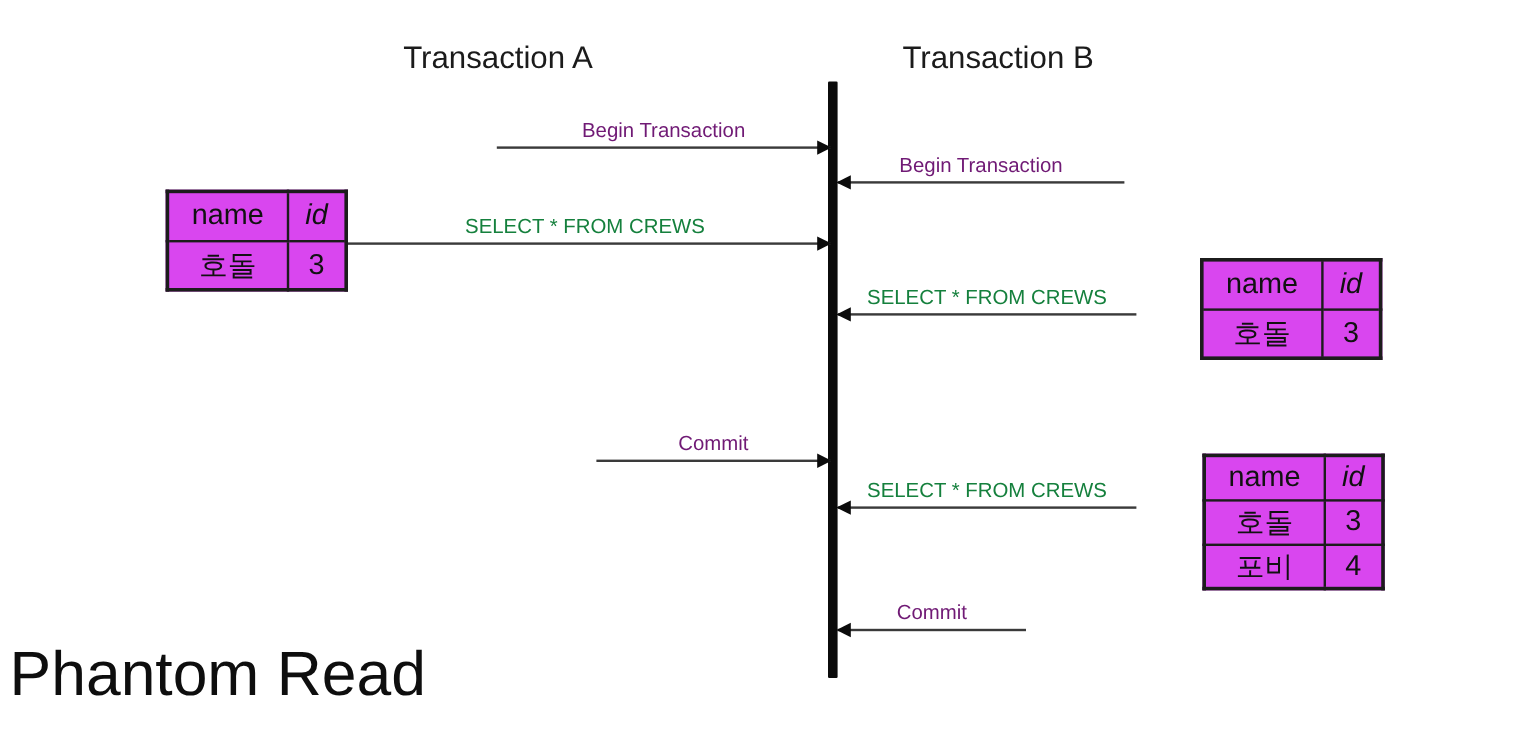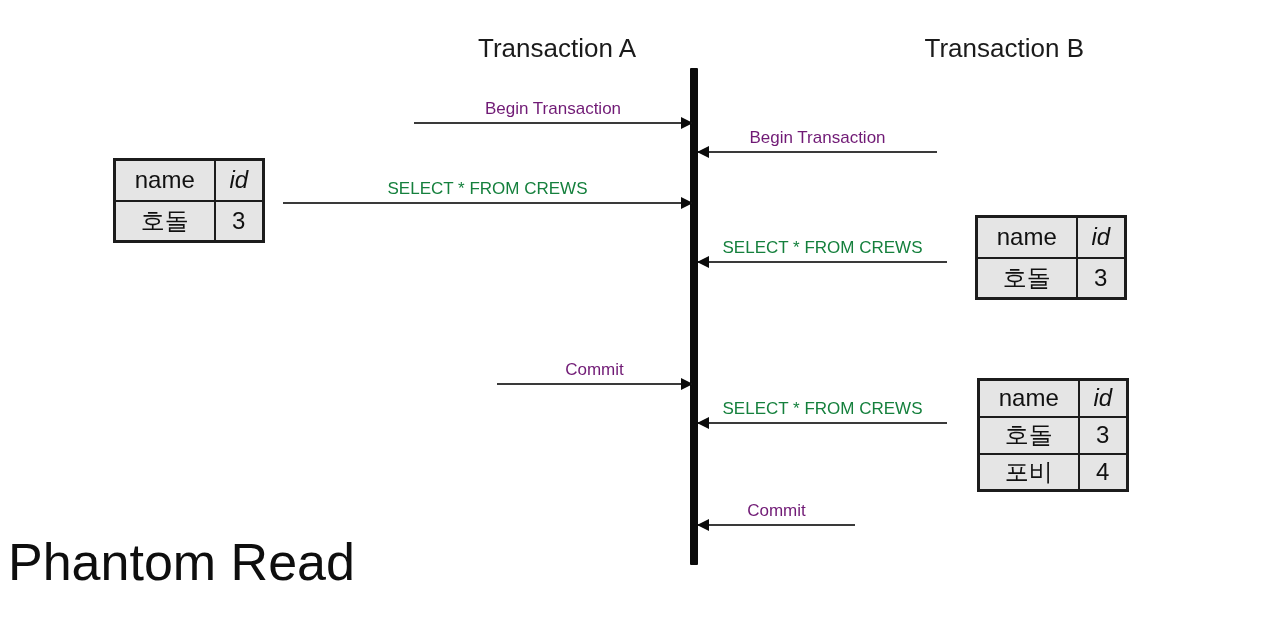--- a/index.html
+++ b/index.html
@@ -13,29 +13,29 @@
     background: #ffffff;
     overflow: hidden;
   }
 
   
   .lifeline-header {
     position: absolute;
     top: 32px;
     height: 32px;
     line-height: 32px;
-    text-align: right;
+    text-align: left;
     font-size: 26px;
     color: #1b1b1b;
     letter-spacing: 0px;
     white-space: nowrap;
   }
   .hdr-a { left: 336px; width: 300px; }
   .hdr-db { left: 644px; width: 100px; }
-  .hdr-b { left: 784px; width: 300px; }
+  .hdr-b { left: 752px; width: 300px; }
 
   
   .db-bar {
     position: absolute;
     left: 690px;
     top: 68px;
     width: 8px;
     height: 497px;
     background: #0b0b0b;
     border-radius: 1px;
@@ -68,22 +68,23 @@
     border-top: 6px solid transparent;
     border-bottom: 6px solid transparent;
   }
   .msg-head.to-right { right: -1px; border-left: 12px solid #0b0b0b; }
   .msg-head.to-left  { left: -1px;  border-right: 12px solid #0b0b0b; }
 
   
   .result-table {
     position: absolute;
     border-collapse: collapse;
-    background: #e5e5e5;
+    background: #d946ef;
     table-layout: fixed;
+    margin-left: 25px;
   }
   .result-table td {
     border: 2px solid #1c1c1c;
     text-align: center;
     vertical-align: middle;
     font-size: 24px;
     color: #111111;
     padding: 0 2px;
     overflow: hidden;
   }

